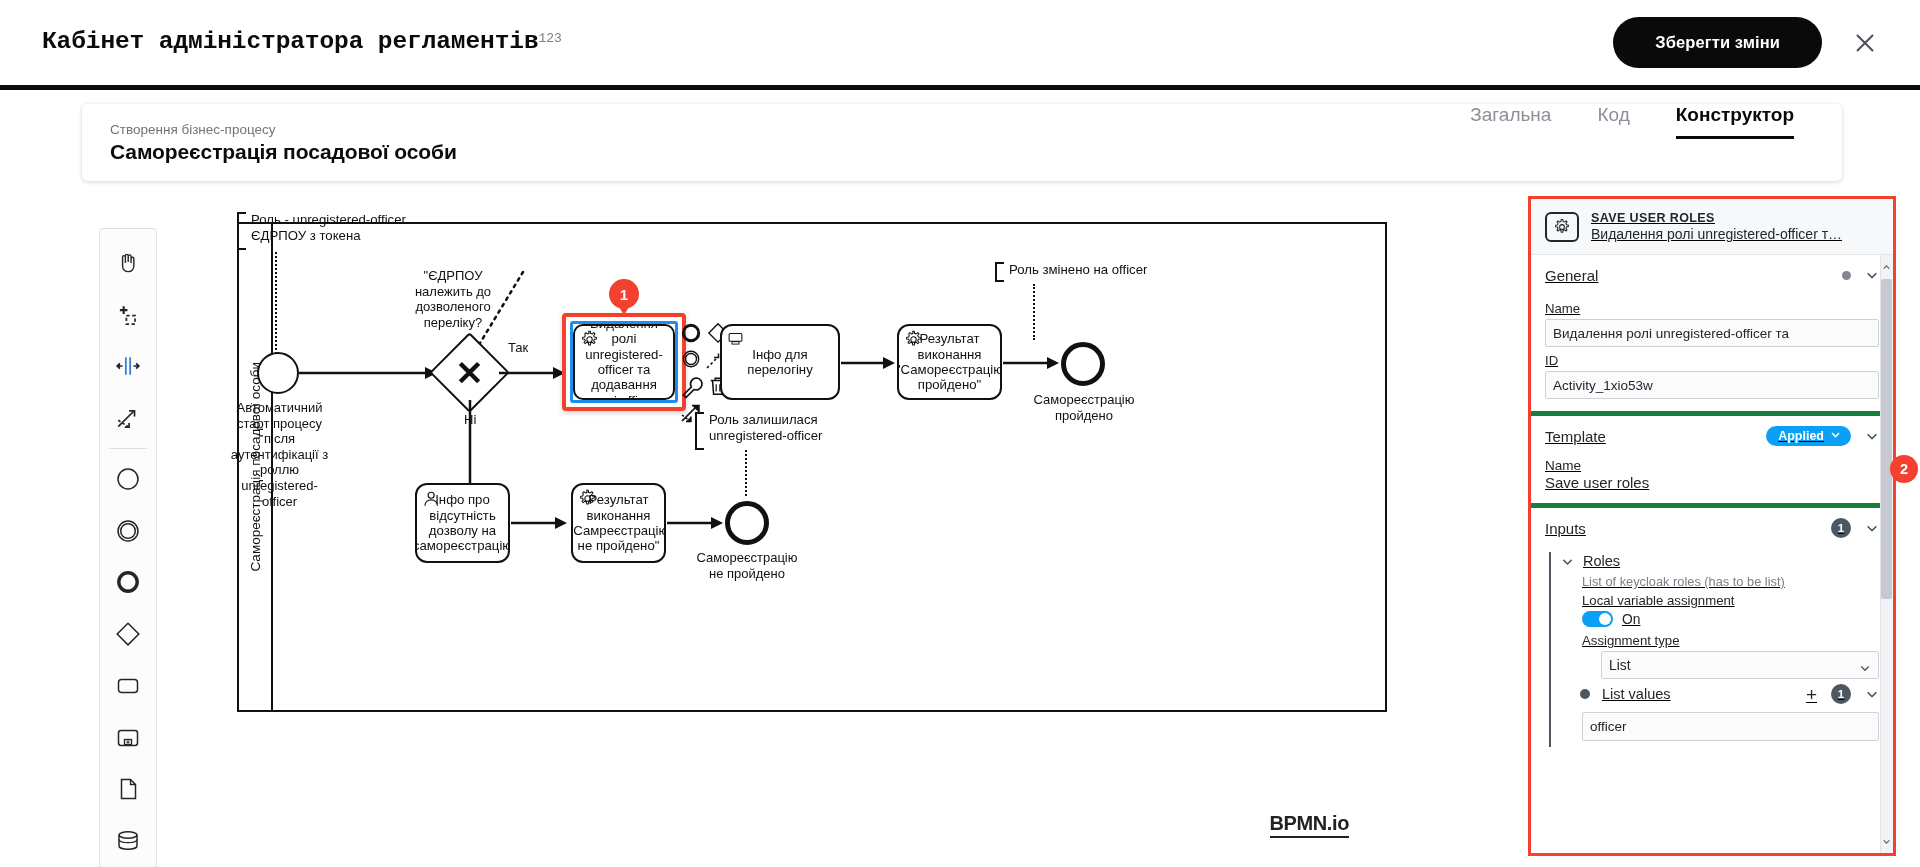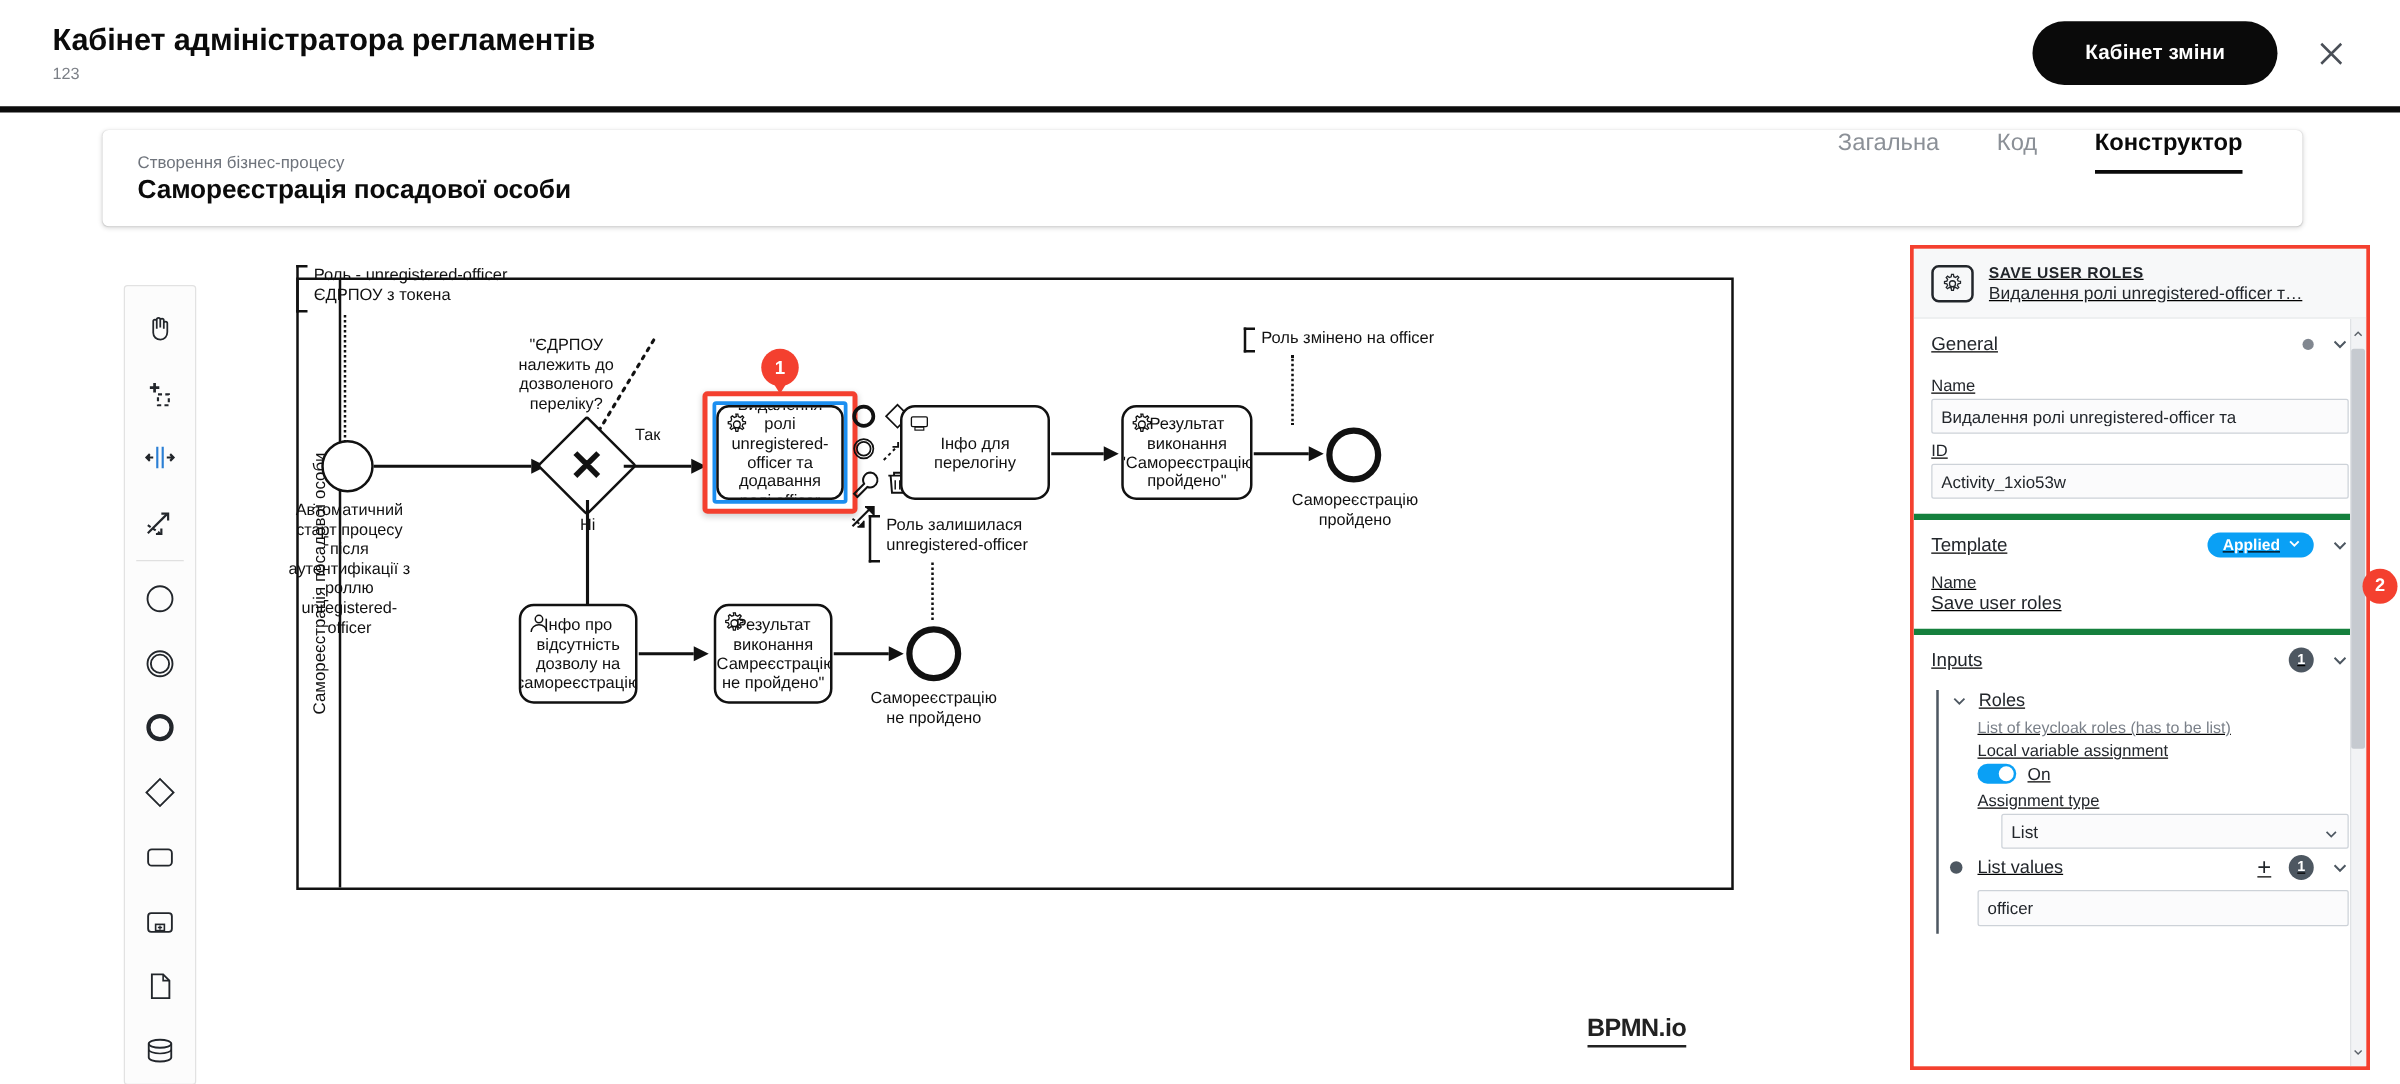--- a/index.html
+++ b/index.html
@@ -12,21 +12,21 @@
   }
 
   
   .app-header {
     position: absolute; top: 0; left: 0; width: 1920px; height: 90px;
     background: #fff;
     border-bottom: 5px solid #0c0c0c;
     display: flex; align-items: center; justify-content: space-between;
     padding: 0 38px 0 42px;
   }
-  .app-header-left { display: flex; flex-direction: column; justify-content: space-between; }
+  .app-header-left { display: flex; flex-direction: row; justify-content: space-between; font-family: Liberation Mono, monospace; }
   .app-title { font-size: 24.5px; font-weight: 700; color: #0b0b0b; letter-spacing: -0.1px; line-height: 1.15; }
   .app-subtitle { font-size: 13px; color: #7b7f86; margin-top: 3px; }
   .app-header-right { display: flex; align-items: center; gap: 26px; }
   .save-button {
     background: #0a0a0a; color: #fff; border: none; border-radius: 30px;
     font-size: 16.5px; font-weight: 700; padding: 16px 42px;
     font-family: "Liberation Sans", sans-serif; cursor: pointer;
     letter-spacing: 0.1px;
   }
   .close-icon { width: 34px; height: 34px; display: flex; align-items: center; justify-content: center; cursor: pointer; }
@@ -248,21 +248,21 @@
 </style>
 </head>
 <body>
 
 <div class="app-header">
   <div class="app-header-left">
     <div class="app-title">Кабінет адміністратора регламентів</div>
     <div class="app-subtitle">123</div>
   </div>
   <div class="app-header-right">
-    <button class="save-button">Кабінет зміни</button>
+    <button class="save-button">Зберегти зміни</button>
     <div class="close-icon">
       <svg width="24" height="24" viewBox="0 0 24 24">
           <path d="M4 4 L20 20 M20 4 L4 20" stroke="#4a4f57" stroke-width="2" fill="none"></path>
         </svg>
     </div>
   </div>
 </div>
 
 <div class="process-card">
   <div class="process-info">
@@ -636,21 +636,21 @@
             <select class="select-box">
               <option>List</option>
             </select>
             <span class="sel-chev">
               <svg width="12" height="12" viewBox="0 0 16 16">
                   <path d="M3 6 L8 11 L13 6" fill="none" stroke="#4d5761" stroke-width="1.8"></path>
                 </svg>
             </span>
           </div>
 
-          <div class="listvals-head" style="position:relative;">
+          <div class="listvals-head" style="position:relative;margin-left:20px;">
             <span class="bullet-dot" style="left:-22px; top:10px;"></span>
             <span class="group-title" style="font-size:14.5px;">List values</span>
             <span class="group-right">
               <span class="plus-btn">+</span>
               <span class="count-badge">1</span>
               <span class="chev">
                 <svg width="14" height="14" viewBox="0 0 16 16">
                     <path d="M3 6 L8 11 L13 6" fill="none" stroke="#4d5761" stroke-width="1.8"></path>
                   </svg>
               </span>

